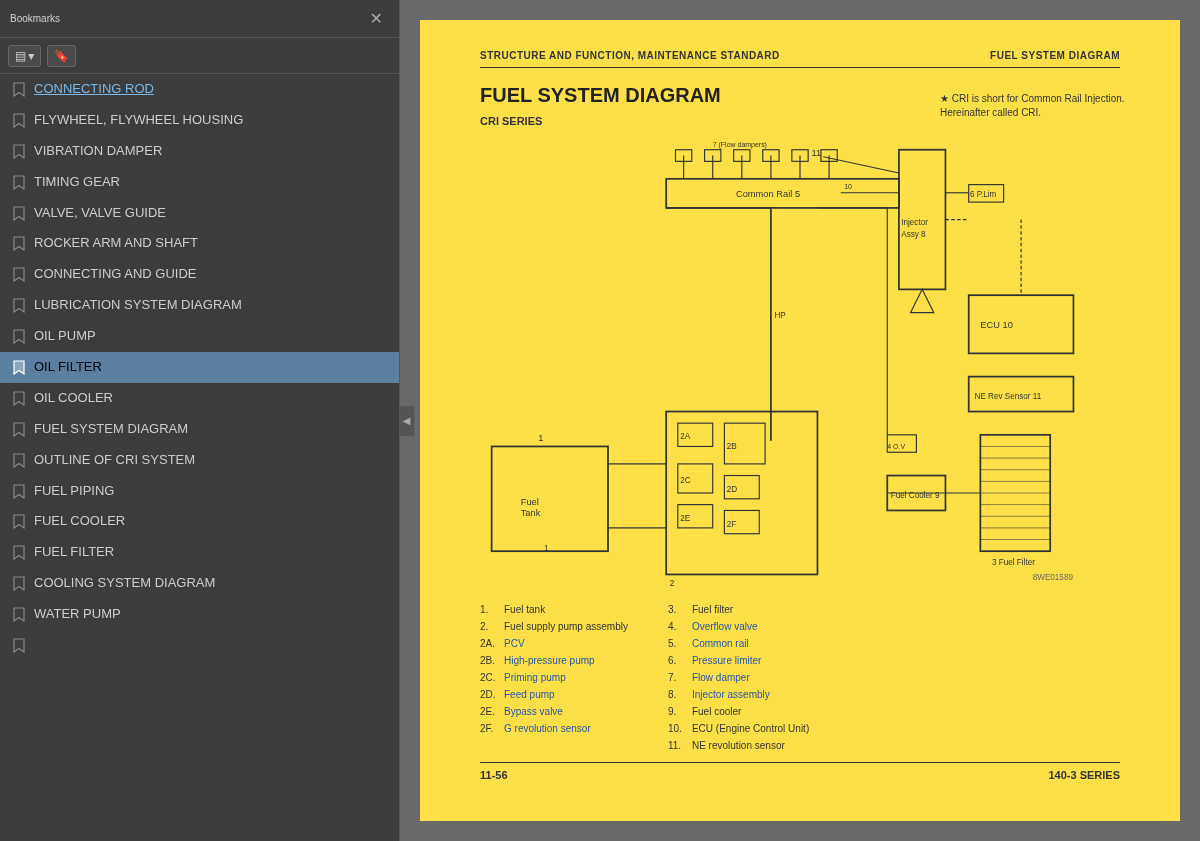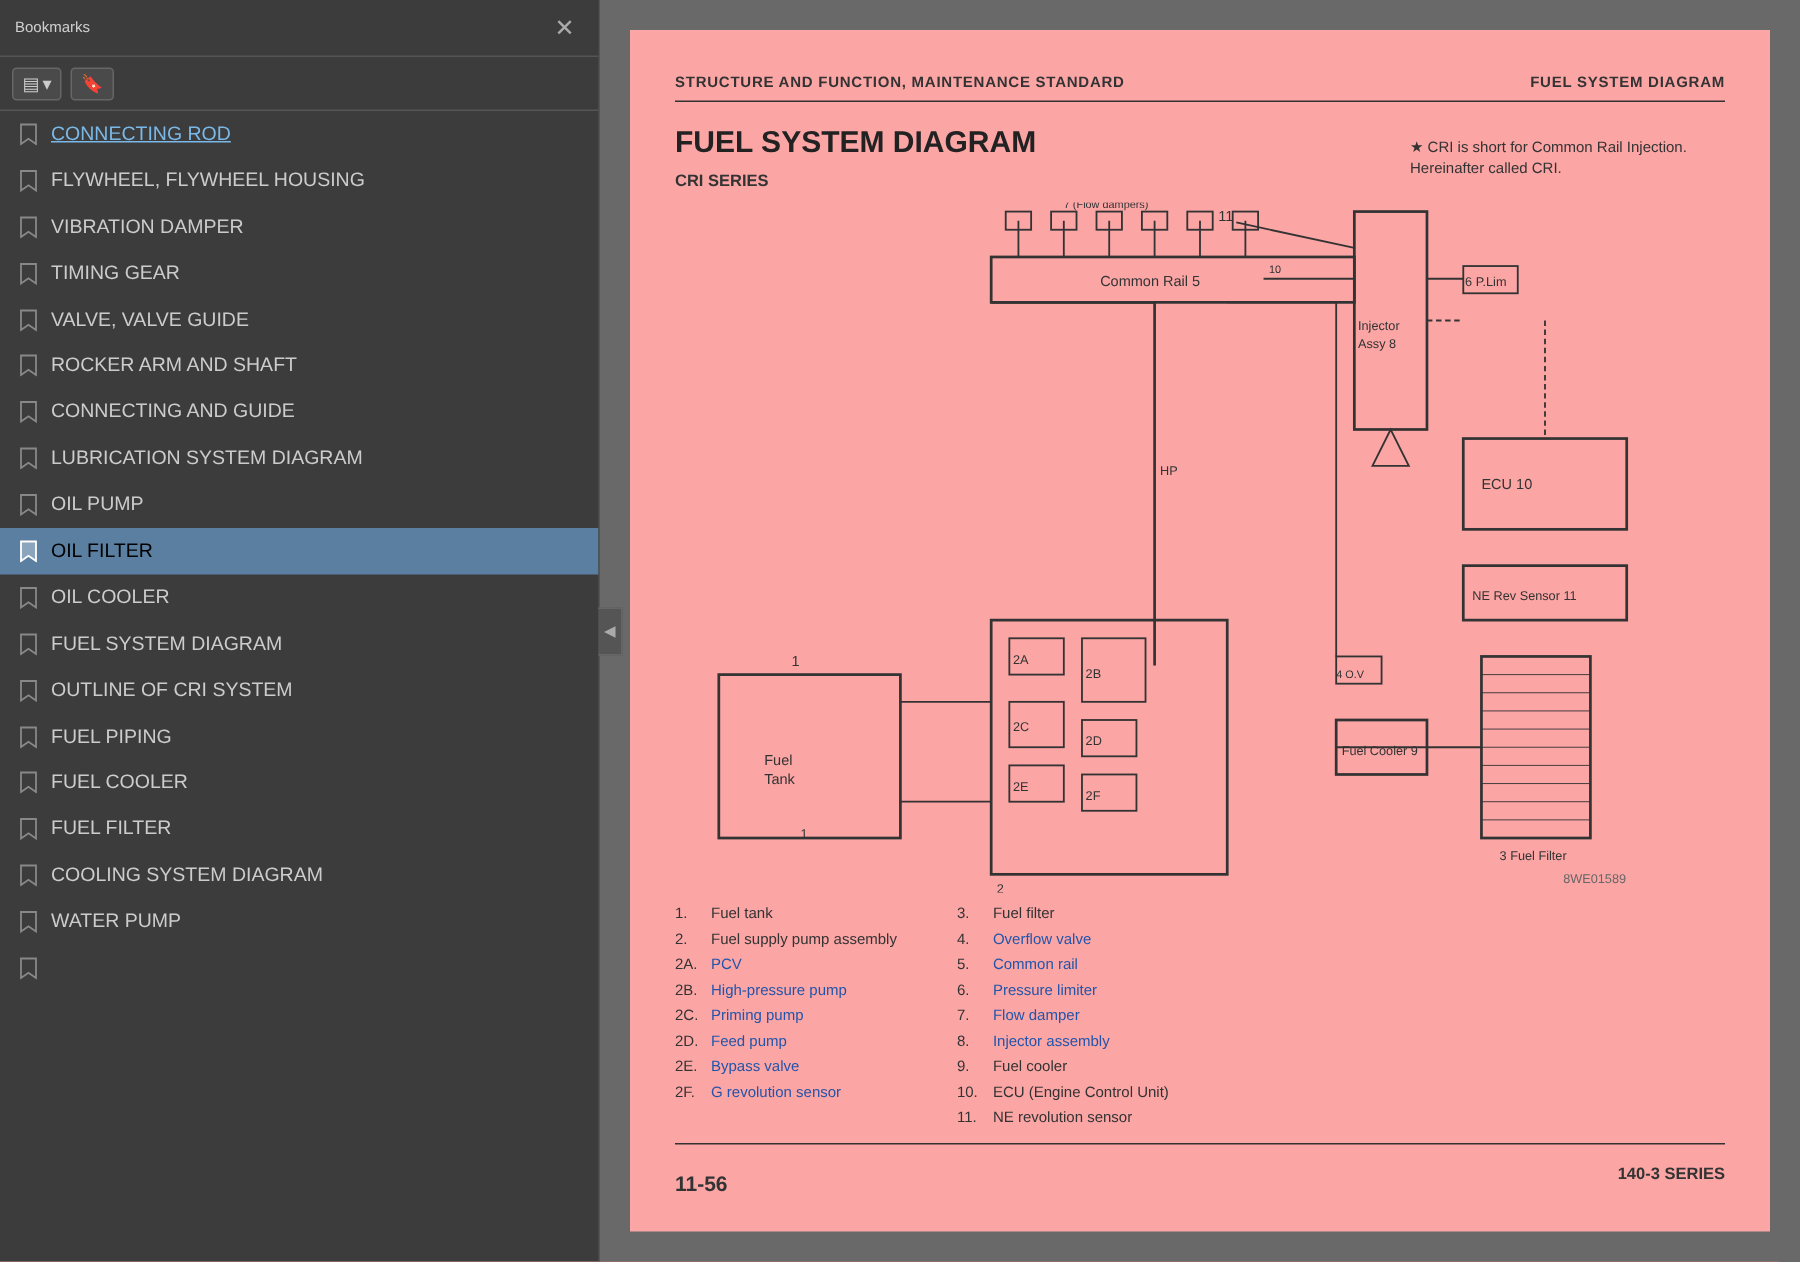--- a/index.html
+++ b/index.html
@@ -144,23 +144,23 @@
       display: flex;
       align-items: center;
       justify-content: center;
       color: #aaa;
       font-size: 10px;
       z-index: 10;
     }
 
     #page-content {
       flex: 1;
-      background: #fca5a5;
+      background: #fde047;
       margin: 20px;
-      padding: 30px 30px;
+      padding: 30px 60px;
       overflow: hidden;
       position: relative;
     }
 
     .doc-header {
       display: flex;
       justify-content: space-between;
       align-items: flex-start;
       margin-bottom: 16px;
       border-bottom: 1px solid #333;
@@ -215,24 +215,23 @@
     .doc-footer {
       display: flex;
       justify-content: space-between;
       align-items: center;
       margin-top: 8px;
       border-top: 1px solid #333;
       padding-top: 6px;
     }
 
     .doc-footer-page {
-      font-size: 14px;
+      font-size: 11px;
       color: #333;
       font-weight: bold;
-      margin-top: 12px;
     }
 
     .doc-footer-series {
       font-size: 11px;
       color: #333;
       font-weight: bold;
     }
 
     .legend-area {
       margin-top: 6px;

